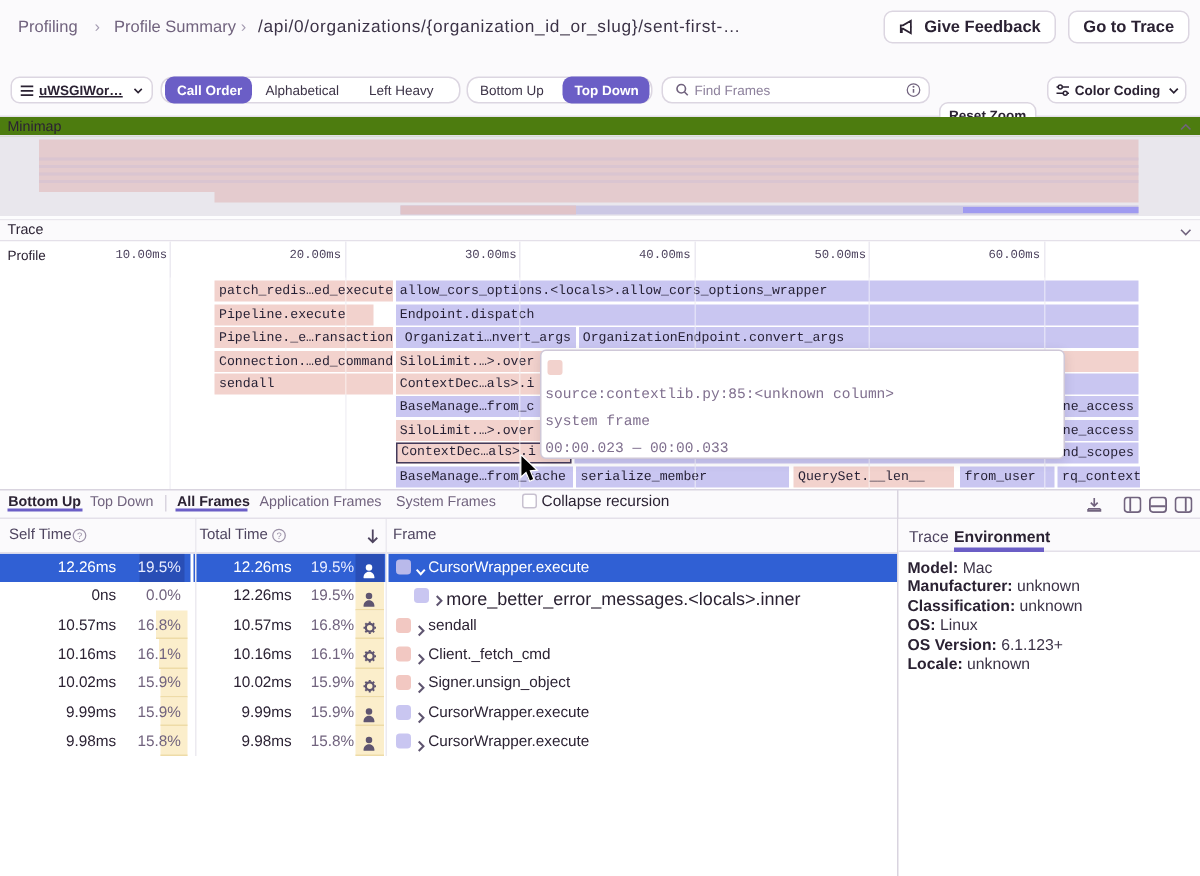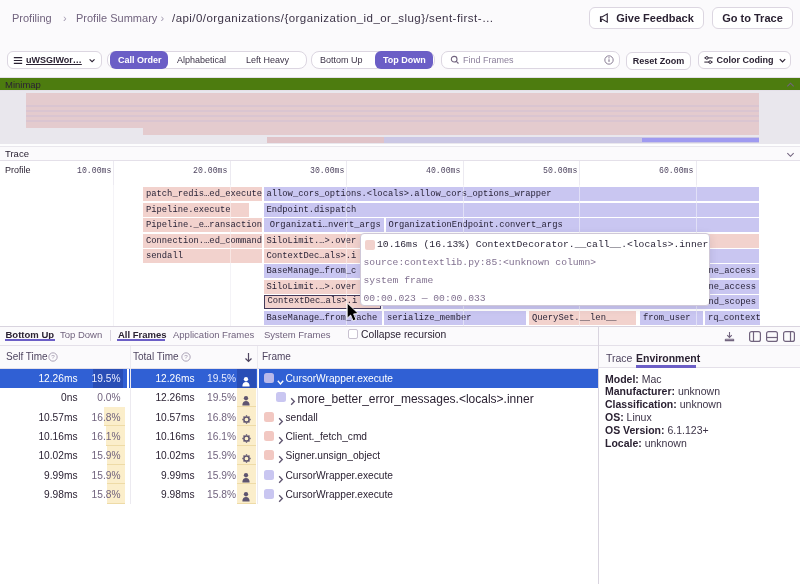--- a/index.html
+++ b/index.html
@@ -67,21 +67,21 @@
     <circle cx="5" cy="5" r="3.4" fill="none" stroke="#71637e" stroke-width="1.3"></circle>
     <path d="M7.6 7.6l2.6 2.6" stroke="#71637e" stroke-width="1.3"></path>
   </svg>
 <div class="abs" style="left:463px;top:55px;font-size:9px;color:#8d819c;">Find Frames</div>
 <svg class="abs" style="left:604px;top:55px;" width="10" height="10" viewBox="0 0 12 12">
     <circle cx="6" cy="6" r="5" fill="none" stroke="#71637e" stroke-width="1"></circle>
     <path d="M6 5.2v3" stroke="#71637e" stroke-width="1.2"></path>
     <circle cx="6" cy="3.4" r=".8" fill="#71637e"></circle>
   </svg>
 
-<div class="btn" style="left:626px;top:52px;width:65px;height:18px;">
+<div class="btn" style="left:626px;top:68px;width:65px;height:18px;">
   <span class="bold" style="font-size:9px;">Reset Zoom</span>
 </div>
 <div class="btn" style="left:698px;top:51px;width:93px;height:18px;">
   <svg width="11" height="10" viewBox="0 0 12 12" style="margin-right:3px;">
       <path d="M1 3.5h10M1 8.5h10" stroke="#2b2233" stroke-width="1.2"></path>
       <circle cx="4" cy="3.5" r="1.6" fill="#fbfafc" stroke="#2b2233" stroke-width="1.2"></circle>
       <circle cx="8" cy="8.5" r="1.6" fill="#fbfafc" stroke="#2b2233" stroke-width="1.2"></circle>
     </svg>
   <span class="bold" style="font-size:9px;">Color Coding</span>
   <svg width="9" height="9" viewBox="0 0 10 10" style="margin-left:4px;">
@@ -160,21 +160,20 @@
     <div class="abs" style="left:113px;top:185px;width:1px;height:141px;background:rgba(255,255,255,0.45);z-index:30;"></div>
     <div class="abs" style="left:230px;top:185px;width:1px;height:141px;background:rgba(255,255,255,0.45);z-index:30;"></div>
     <div class="abs" style="left:346px;top:185px;width:1px;height:141px;background:rgba(255,255,255,0.45);z-index:30;"></div>
     <div class="abs" style="left:463px;top:185px;width:1px;height:141px;background:rgba(255,255,255,0.45);z-index:30;"></div>
     <div class="abs" style="left:579px;top:185px;width:1px;height:141px;background:rgba(255,255,255,0.45);z-index:30;"></div>
     <div class="abs" style="left:696px;top:185px;width:1px;height:141px;background:rgba(255,255,255,0.45);z-index:30;"></div>
   </div>
 
 <div class="abs" style="left:360px;top:233px;width:350px;height:73px;background:#fff;border:1px solid #cfc8d8;border-radius:4px;box-shadow:0 2px 8px rgba(40,30,60,.12);box-sizing:border-box;z-index:40;">
   <div class="abs" style="left:4px;top:6px;width:10px;height:10px;background:#f2d2cd;border-radius:2px;"></div>
-  <div class="abs mono" style="left:16px;top:5px;font-size:9.7px;color:#241f33;white-space:nowrap;">10.16ms (16.13%) ContextDecorator.__call__.&lt;locals&gt;.inner</div>
   <div class="abs mono" style="left:2.5px;top:23px;font-size:9.7px;color:#80708f;white-space:nowrap;">source:contextlib.py:85:&lt;unknown column&gt;</div>
   <div class="abs mono" style="left:2.5px;top:41px;font-size:9.7px;color:#80708f;">system frame</div>
   <div class="abs mono" style="left:2.5px;top:59px;font-size:9.7px;color:#80708f;">00:00.023 — 00:00.033</div>
 </div>
 
 <svg class="abs" style="left:346px;top:302.5px;z-index:60;" width="15" height="21" viewBox="0 0 14 20">
   <path d="M1 0 L1 14.5 L4.3 11.5 L6.6 17 L9.4 15.8 L7.1 10.4 L11.5 10 Z" fill="#000" stroke="#fff" stroke-width="0.8"></path>
 </svg>
 
 <div class="abs" style="left:0;top:326px;width:800px;height:20px;background:#fbfafc;border-top:1px solid #d9d4df;border-bottom:1px solid #e4e0e9;box-sizing:border-box;" id="tabbar"></div>

